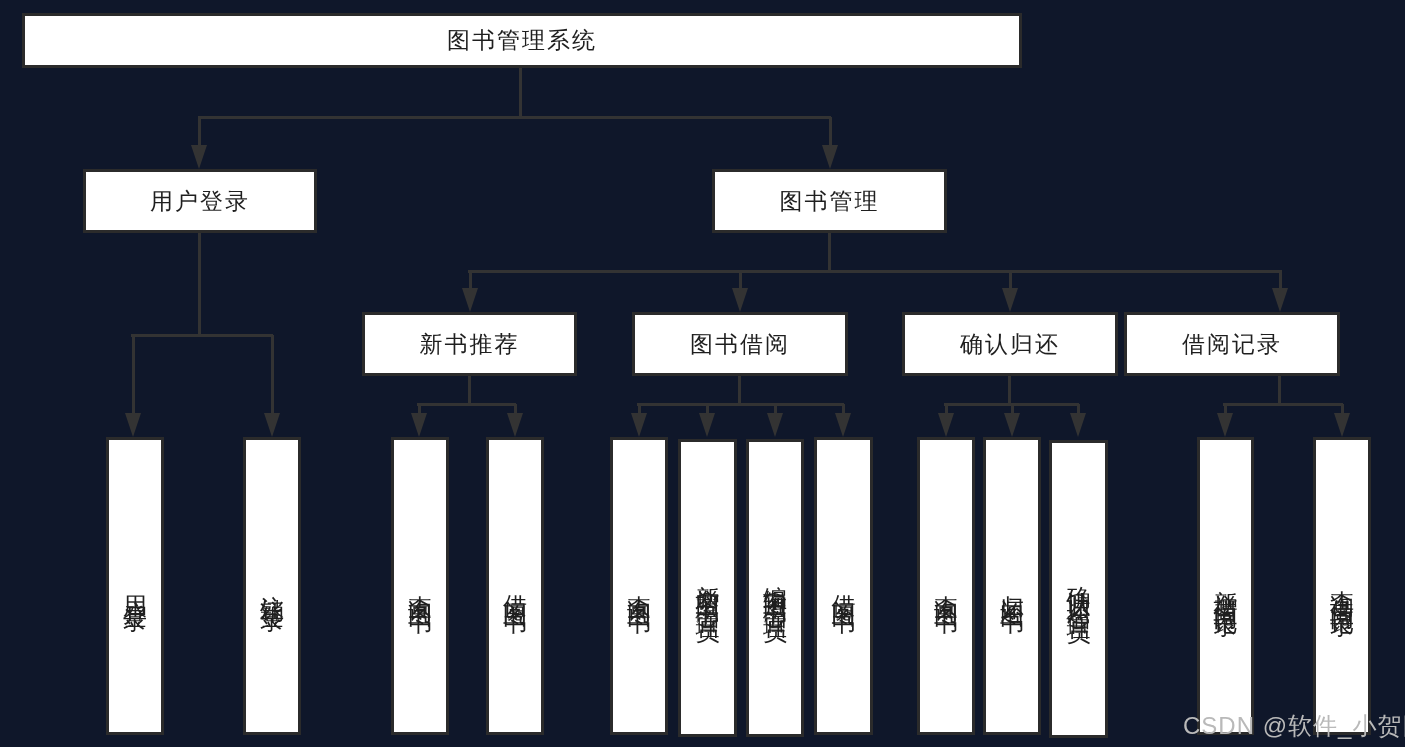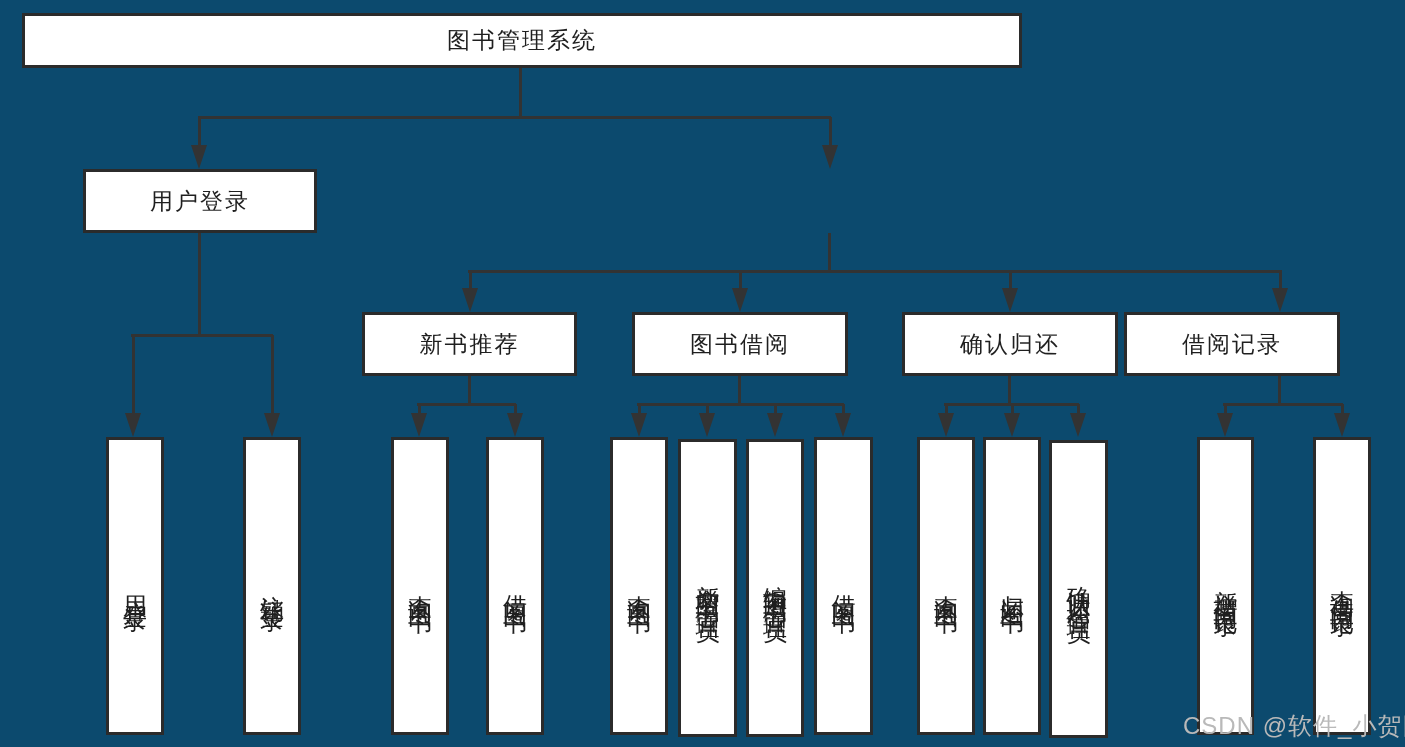--- a/index.html
+++ b/index.html
@@ -1,17 +1,17 @@
 <!DOCTYPE html>
 <html><head>
 <meta charset="utf-8">
 <style>
   html,body { margin:0; padding:0; background:#ffffff; }
   .stage {
-    position:relative; width:1405px; height:747px; background:#0c4a6e;
+    position:relative; width:1405px; height:747px; background:#0f172a;
     font-family:"Liberation Sans", sans-serif; overflow:hidden;
   }
   .box {
     position:absolute; box-sizing:border-box;
     border:3px solid #2b2b2b; background:#ffffff;
     display:flex; align-items:center; justify-content:center;
     color:#1f1f1f; font-size:23px; letter-spacing:2px; z-index:2;
   }
   .vbox {
     font-size:24px; letter-spacing:5px;
@@ -38,20 +38,21 @@
   <div class="box" style="left:22px;top:13px;width:1000px;height:55px">图书管理系统</div>
 
   <div class="vl" style="left:519px;top:68px;height:49px"></div>
   <div class="hl" style="left:198px;top:116px;width:633px"></div>
   <div class="vl" style="left:198px;top:117px;height:30px"></div>
   <div class="vl" style="left:829px;top:117px;height:30px"></div>
   <div class="arr" style="left:191px;top:145px"></div>
   <div class="arr" style="left:822px;top:145px"></div>
 
   <div class="box" style="left:83px;top:169px;width:234px;height:64px">用户登录</div>
+  <div class="box" style="left:712px;top:169px;width:235px;height:64px">图书管理</div>
 
   <div class="vl" style="left:198px;top:233px;height:102px"></div>
   <div class="hl" style="left:131px;top:334px;width:142px"></div>
   <div class="vl" style="left:132px;top:335px;height:82px"></div>
   <div class="vl" style="left:271px;top:335px;height:82px"></div>
   <div class="arr" style="left:125px;top:413px"></div>
   <div class="arr" style="left:264px;top:413px"></div>
 
   <div class="vl" style="left:828px;top:233px;height:38px"></div>
   <div class="hl" style="left:468px;top:270px;width:814px"></div>

